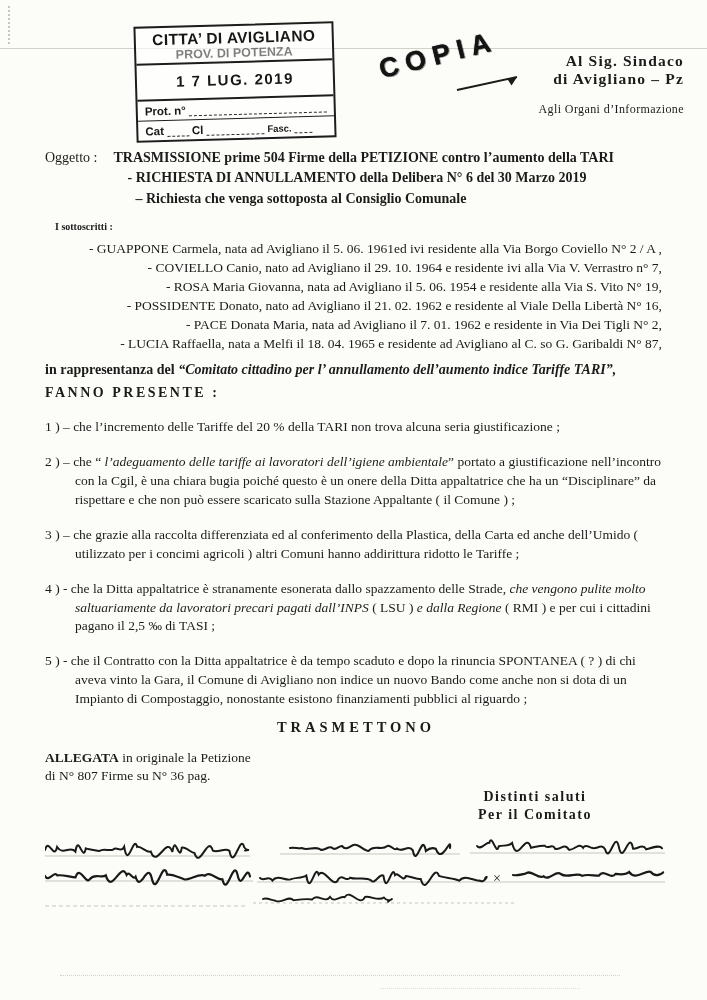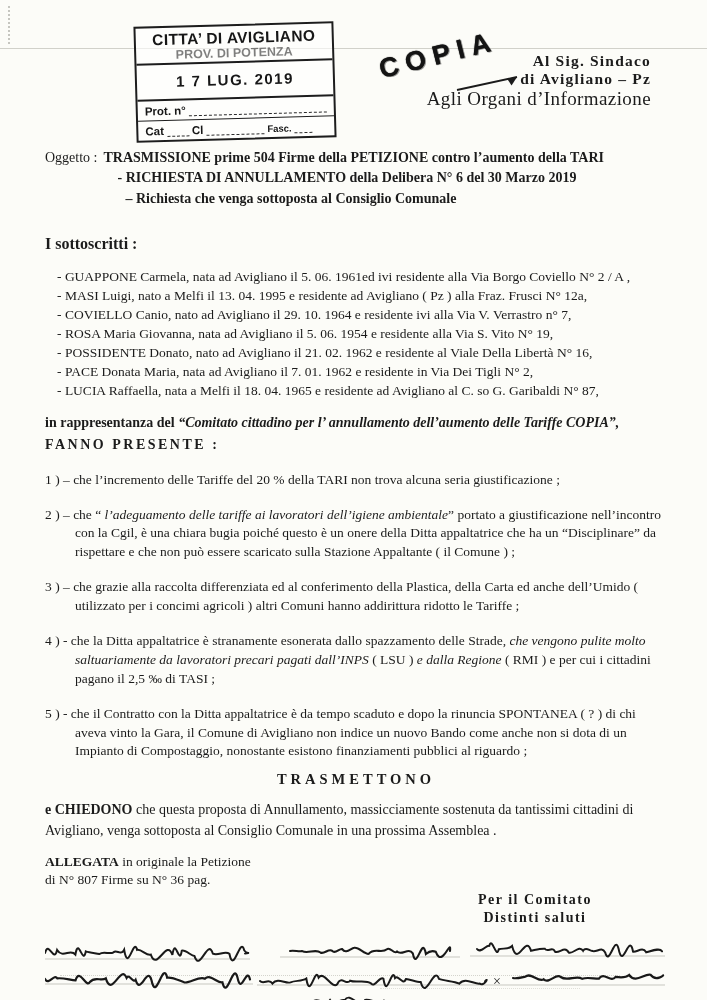--- a/index.html
+++ b/index.html
@@ -29,33 +29,33 @@
   .d-s{width:22px;} .d-m{width:58px;} .d-e{width:18px;}
   .stamp .fasc{font-size:9.5px;}
 
   
   .copia{position:absolute;left:378px;top:40px;transform:rotate(-14deg);
          font-family:"Liberation Sans",sans-serif;font-weight:900;font-size:27px;
          letter-spacing:7px;color:#141414;text-shadow:0 0 1px #000,1px 1px 0 rgba(0,0,0,.35);}
   .arrow{position:absolute;left:455px;top:68px;}
 
   
-  .recipients{position:absolute;right:56px;top:52px;text-align:right;}
+  .recipients{position:absolute;right:23px;top:52px;text-align:right;}
   .recipients .r1,.recipients .r2{font-weight:700;font-size:15.5px;letter-spacing:1.2px;}
-  .recipients .r3{font-size:19px;letter-spacing:.4px;}
+  .recipients .r3{font-size:12px;margin-top:14px;letter-spacing:.4px;}
 
   
   .doc{position:absolute;left:45px;top:148px;width:622px;font-size:13.5px;line-height:1.4;}
-  .subject{display:flex;gap:6px;margin-bottom:24px;}
+  .subject{display:flex;gap:16px;margin-bottom:11px;}
   .subject .lbl{white-space:nowrap;font-size:14px;}
   .subject .lines{font-weight:700;font-size:14px;line-height:1.45;}
   .subject .l2{padding-left:14px;}
   .subject .l3{padding-left:22px;}
-  .intro-h{font-weight:700;font-size:16px;margin:9px 0 2px;}
-  ul.people{list-style:none;margin:12px;padding:0;}
+  .intro-h{font-weight:700;font-size:10px;margin:9px 10px 2px;}
+  ul.people{list-style:none;margin:5px;padding:0;text-align:right;}
   ul.people li{padding-left:14px;text-indent:-14px;line-height:1.41;}
   ul.people li:before{content:"-  ";}
   .repr{margin-top:7px;font-weight:700;font-size:14px;}
   .repr .q{font-style:italic;}
   .fanno{font-weight:700;font-size:14px;letter-spacing:2.5px;margin:3px 0 6px;}
   p.pt{margin:16px 0 6px;padding-left:30px;text-indent:-30px;}
   p.pt .it{font-style:italic;text-align:center;}
   .trasm{text-align:center;font-weight:700;letter-spacing:4px;font-size:14.5px;margin:8px 0 6px;}
   .bold-para{font-weight:700;font-size:14.5px;line-height:1.5;}
   .chied{margin-top:9px;font-size:14px;line-height:1.5;}
@@ -118,54 +118,50 @@
         <div>TRASMISSIONE  prime 504 Firme  della PETIZIONE contro l’aumento della TARI</div>
         <div class="l2">-  RICHIESTA  DI ANNULLAMENTO della  Delibera N° 6 del 30 Marzo 2019</div>
         <div class="l3">–  Richiesta che venga sottoposta al  Consiglio Comunale</div>
       </div>
     </div>
 
     <div class="intro-h">I sottoscritti :</div>
 
     <ul class="people">
       <li>GUAPPONE Carmela, nata ad Avigliano il 5. 06. 1961ed ivi residente alla Via Borgo Coviello N° 2 / A ,</li>
-      <li>MASI  Luigi, nato a Melfi il 13. 04. 1995 e residente ad Avigliano ( Pz ) alla Fraz.  Frusci  N° 12a,</li>
       <li>COVIELLO Canio, nato ad Avigliano il 29. 10. 1964 e residente ivi alla Via V. Verrastro n° 7,</li>
       <li>ROSA Maria Giovanna, nata ad Avigliano il 5. 06. 1954 e residente alla Via S. Vito N° 19,</li>
       <li>POSSIDENTE Donato, nato ad Avigliano il 21. 02. 1962 e residente al Viale Della Libertà N° 16,</li>
       <li>PACE Donata Maria, nata ad Avigliano il 7. 01. 1962 e residente in Via Dei Tigli N° 2,</li>
       <li>LUCIA Raffaella, nata a Melfi il 18. 04. 1965 e residente ad Avigliano al C. so G. Garibaldi N° 87,</li>
     </ul>
 
     <div class="repr">
-      <span>in rappresentanza del </span><span class="q">“Comitato cittadino per l’ annullamento dell’aumento delle Tariffe COPIA”,</span>
+      <span>in rappresentanza del </span><span class="q">“Comitato cittadino per l’ annullamento dell’aumento indice Tariffe TARI”,</span>
     </div>
     <div class="fanno">FANNO  PRESENTE :</div>
 
     <p class="pt"><span>1 )</span> <span><span>– che l’incremento delle Tariffe del 20 % della TARI non trova alcuna seria giustificazione ;</span></span></p>
     <p class="pt"><span>2 )</span> <span><span>– che “ </span><span class="it">l’adeguamento delle tariffe ai lavoratori dell’igiene ambientale</span><span>” portato a giustificazione nell’incontro con la Cgil,  è una chiara bugia poiché questo è un onere della Ditta appaltatrice che ha un “Disciplinare” da rispettare e che non può essere scaricato sulla Stazione Appaltante ( il Comune ) ;</span></span></p>
     <p class="pt"><span>3 )</span> <span><span>– che grazie alla raccolta differenziata ed al conferimento della Plastica, della Carta ed anche dell’Umido ( utilizzato per i concimi agricoli ) altri Comuni hanno addirittura ridotto le Tariffe ;</span></span></p>
     <p class="pt"><span>4 )</span> <span><span>-  che la Ditta appaltatrice è stranamente esonerata dallo spazzamento delle Strade, </span><span class="it">che vengono pulite molto saltuariamente da lavoratori precari pagati dall’INPS</span><span> ( LSU ) </span><span class="it">e dalla Regione</span><span>  ( RMI ) e per cui  i  cittadini  pagano il  2,5 ‰  di TASI ;</span></span></p>
     <p class="pt"><span>5 )</span> <span><span>-  che il Contratto con la Ditta appaltatrice è da tempo scaduto e dopo la rinuncia SPONTANEA ( ? ) di chi aveva vinto la Gara, il Comune di Avigliano non indice un nuovo Bando come anche non si dota di un Impianto di Compostaggio, nonostante esistono finanziamenti pubblici al riguardo ;</span></span></p>
 
     <div class="trasm">TRASMETTONO</div>
 
-    <div class="chied">
-      <span class="b">e CHIEDONO</span><span>  che questa proposta di Annullamento, massicciamente sostenuta da tantissimi cittadini di Avigliano, venga sottoposta al Consiglio Comunale in una prossima Assemblea .</span>
-    </div>
 
     <div class="alleg">
       <span class="b">ALLEGATA</span><span> in originale  la Petizione</span>
       <div>di N° 807  Firme su N° 36 pag.</div>
     </div>
 
 
     <div class="closing">
+      <div>Distinti saluti</div>
       <div>Per il Comitato</div>
-      <div>Distinti saluti</div>
     </div>
 
     <div class="sig-wrap">
       <svg width="622" height="86" viewBox="0 0 622 86">
         <g stroke="#c7c7c0" stroke-width="1">
           <line x1="0" y1="30" x2="205" y2="30"></line>
           <line x1="235" y1="28" x2="415" y2="28"></line>
           <line x1="425" y1="27" x2="620" y2="27"></line>
           <line x1="0" y1="55" x2="208" y2="55"></line>
           <line x1="212" y1="56" x2="620" y2="56"></line>

